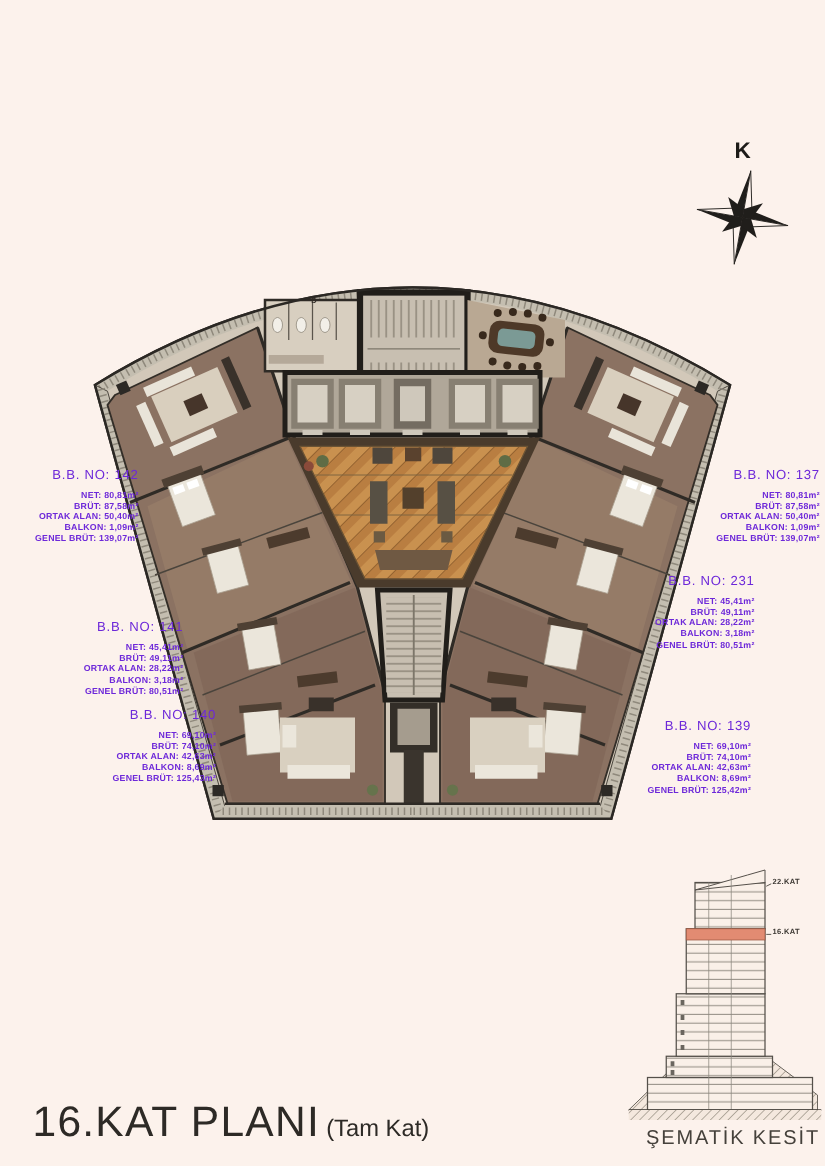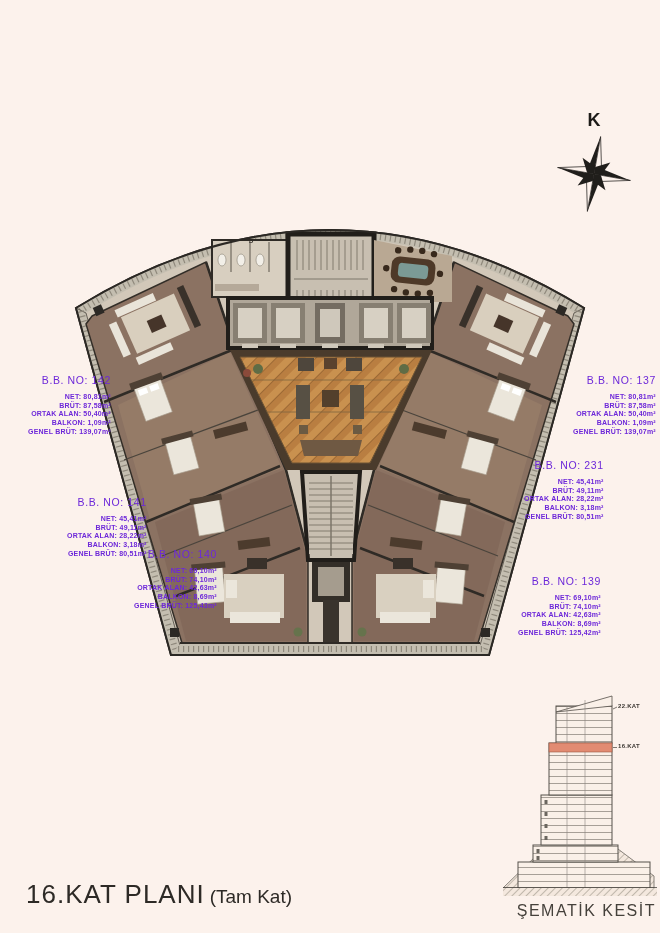--- a/index.html
+++ b/index.html
@@ -2,31 +2,31 @@
 <html><head>
 <meta charset="utf-8">
 <style>
   html,body{margin:0;padding:0;background:#fcf2ec;}
   .page{position:relative;width:660px;height:933px;background:#fcf2ec;
         font-family:"Liberation Sans",sans-serif;overflow:hidden;}
   svg.plan{position:absolute;left:0;top:0;}
   .unit{position:absolute;color:#6d28d9;text-align:right;}
   .unit .t{font-size:10.5px;letter-spacing:.6px;margin-bottom:7px;white-space:nowrap;}
   .unit .l{font-size:7px;font-weight:bold;letter-spacing:.2px;line-height:8.7px;white-space:nowrap;}
-  .u142{left:28px;top:374px;} .u141{left:67px;top:463px;margin-top:33px;} .u140{left:90px;top:548px;margin-left:44px;}
+  .u142{left:28px;top:374px;} .u141{left:67px;top:463px;margin-top:33px;} .u140{left:90px;top:566px;}
   .u137{left:573px;top:374px;} .u138{left:524px;top:459px;} .u139{left:518px;top:575px;}
   .klabel{position:absolute;left:582px;top:110px;width:24px;text-align:center;
           font-size:18px;font-weight:bold;color:#1d1b18;}
   .dlabel{position:absolute;left:249px;top:238px;font-size:6px;font-weight:bold;color:#2f2b26;}
   .slabel{position:absolute;font-size:6px;font-weight:bold;color:#3c3833;letter-spacing:.3px;white-space:nowrap;}
   .s22{left:618px;top:703px;} .s16{left:618px;top:743px;}
   .caption{position:absolute;left:496px;top:902px;width:160px;text-align:right;
            font-size:16px;letter-spacing:1.5px;color:#45413b;}
   .title{position:absolute;left:26px;top:879px;color:#2d2a26;white-space:nowrap;}
-  .title .main{font-size:26px;letter-spacing:1px;margin-top:35px;}
+  .title .main{font-size:34px;letter-spacing:1px;margin-top:35px;}
   .title .sub{font-size:19px;margin-left:5px;}
 </style>
 </head>
 <body>
 
 <div class="page">
 
   <svg class="plan" width="660" height="933" viewBox="0 0 660 933">
     <defs>
       <pattern id="herring" width="14" height="14" patternUnits="userSpaceOnUse" patternTransform="rotate(45)">

